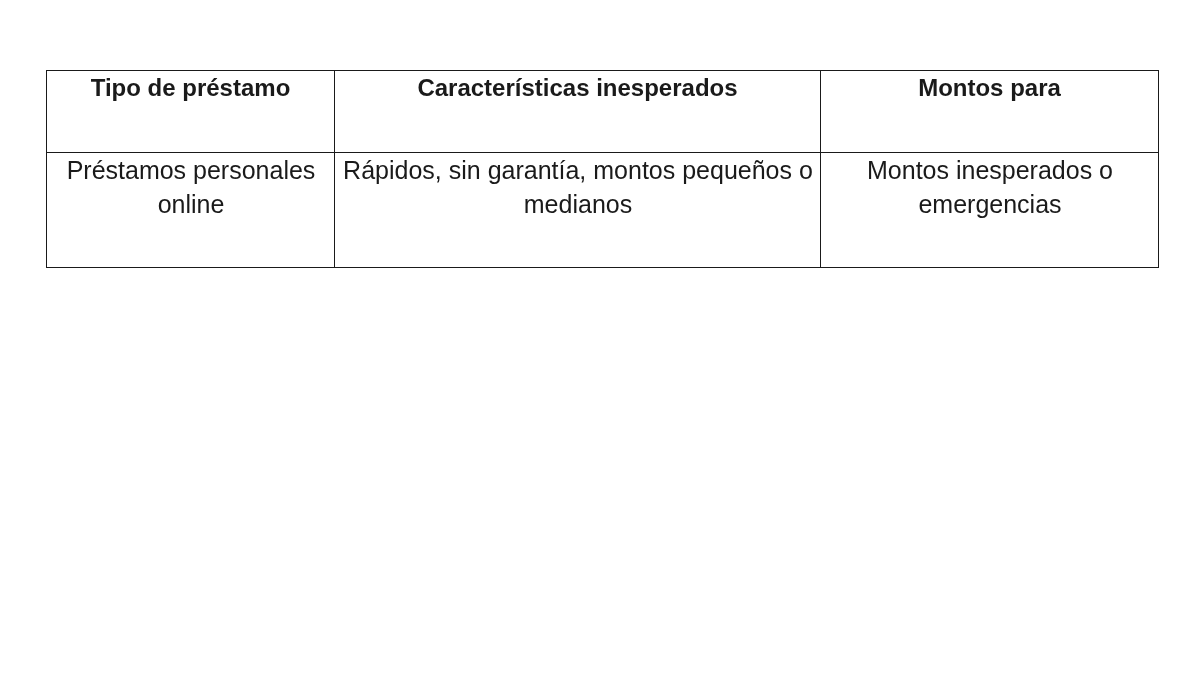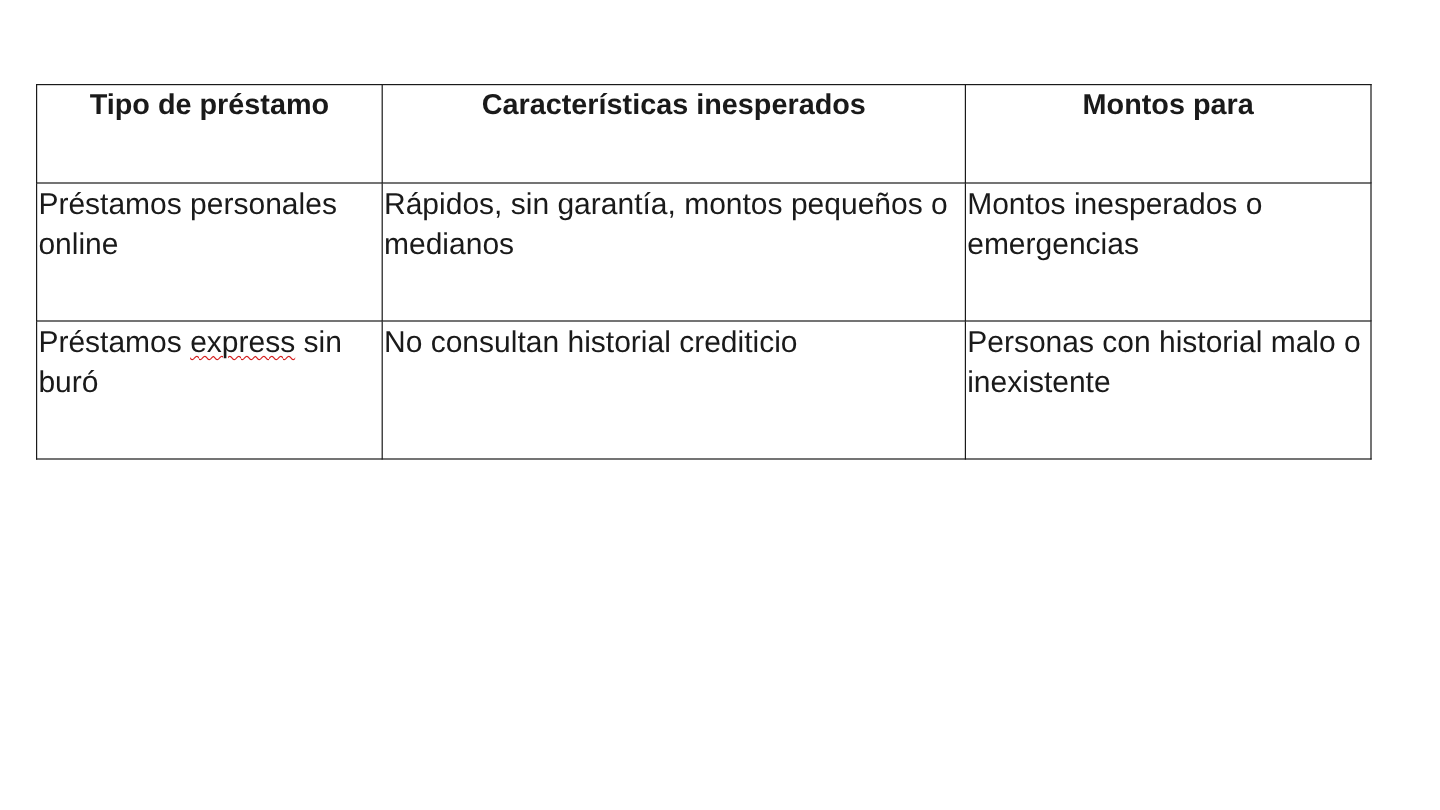--- a/index.html
+++ b/index.html
@@ -10,21 +10,21 @@
     body {
       width: 1200px;
       height: 675px;
       position: relative;
       overflow: hidden;
       font-family: "Liberation Sans", sans-serif;
       color: #1a1a1a;
     }
     .doc-table {
       position: absolute;
-      left: 30px;
+      left: 46px;
       top: 70px;
       width: 1112px;
       border-collapse: collapse;
       table-layout: fixed;
     }
     .doc-table col.c1 { width: 288px; }
     .doc-table col.c2 { width: 486px; }
     .doc-table col.c3 { width: 338px; }
     .doc-table th, .doc-table td {
       border: 1.5px solid #1a1a1a;
@@ -37,21 +37,21 @@
     .doc-table th {
       height: 81px;
       font-weight: bold;
       text-align: center;
       padding-top: 0px;
       font-size: 24px;
     }
     .doc-table th span { display: block; padding-top: 0px; }
     .doc-table td {
       height: 114px;
-      text-align: left;
+      text-align: center;
       padding-left: 1px;
       padding-top: 0px;
       margin-top: 32px;
     }
     .spell {
       text-decoration: underline wavy #d42020;
       text-decoration-thickness: 1px;
       text-underline-offset: 3px;
     }
   </style>
@@ -76,19 +76,14 @@
           <span>Montos para</span>
         </th>
     </tr>
   </thead>
   <tbody>
     <tr>
       <td>Préstamos personales online</td>
       <td>Rápidos, sin garantía, montos pequeños o medianos</td>
       <td>Montos inesperados o emergencias</td>
     </tr>
-    <tr>
-      <td><span>Préstamos </span><span class="spell">express</span><span> sin buró</span></td>
-      <td>No consultan historial crediticio</td>
-      <td>Personas con historial malo o inexistente</td>
-    </tr>
   </tbody>
 </table>
 
 </body></html>

